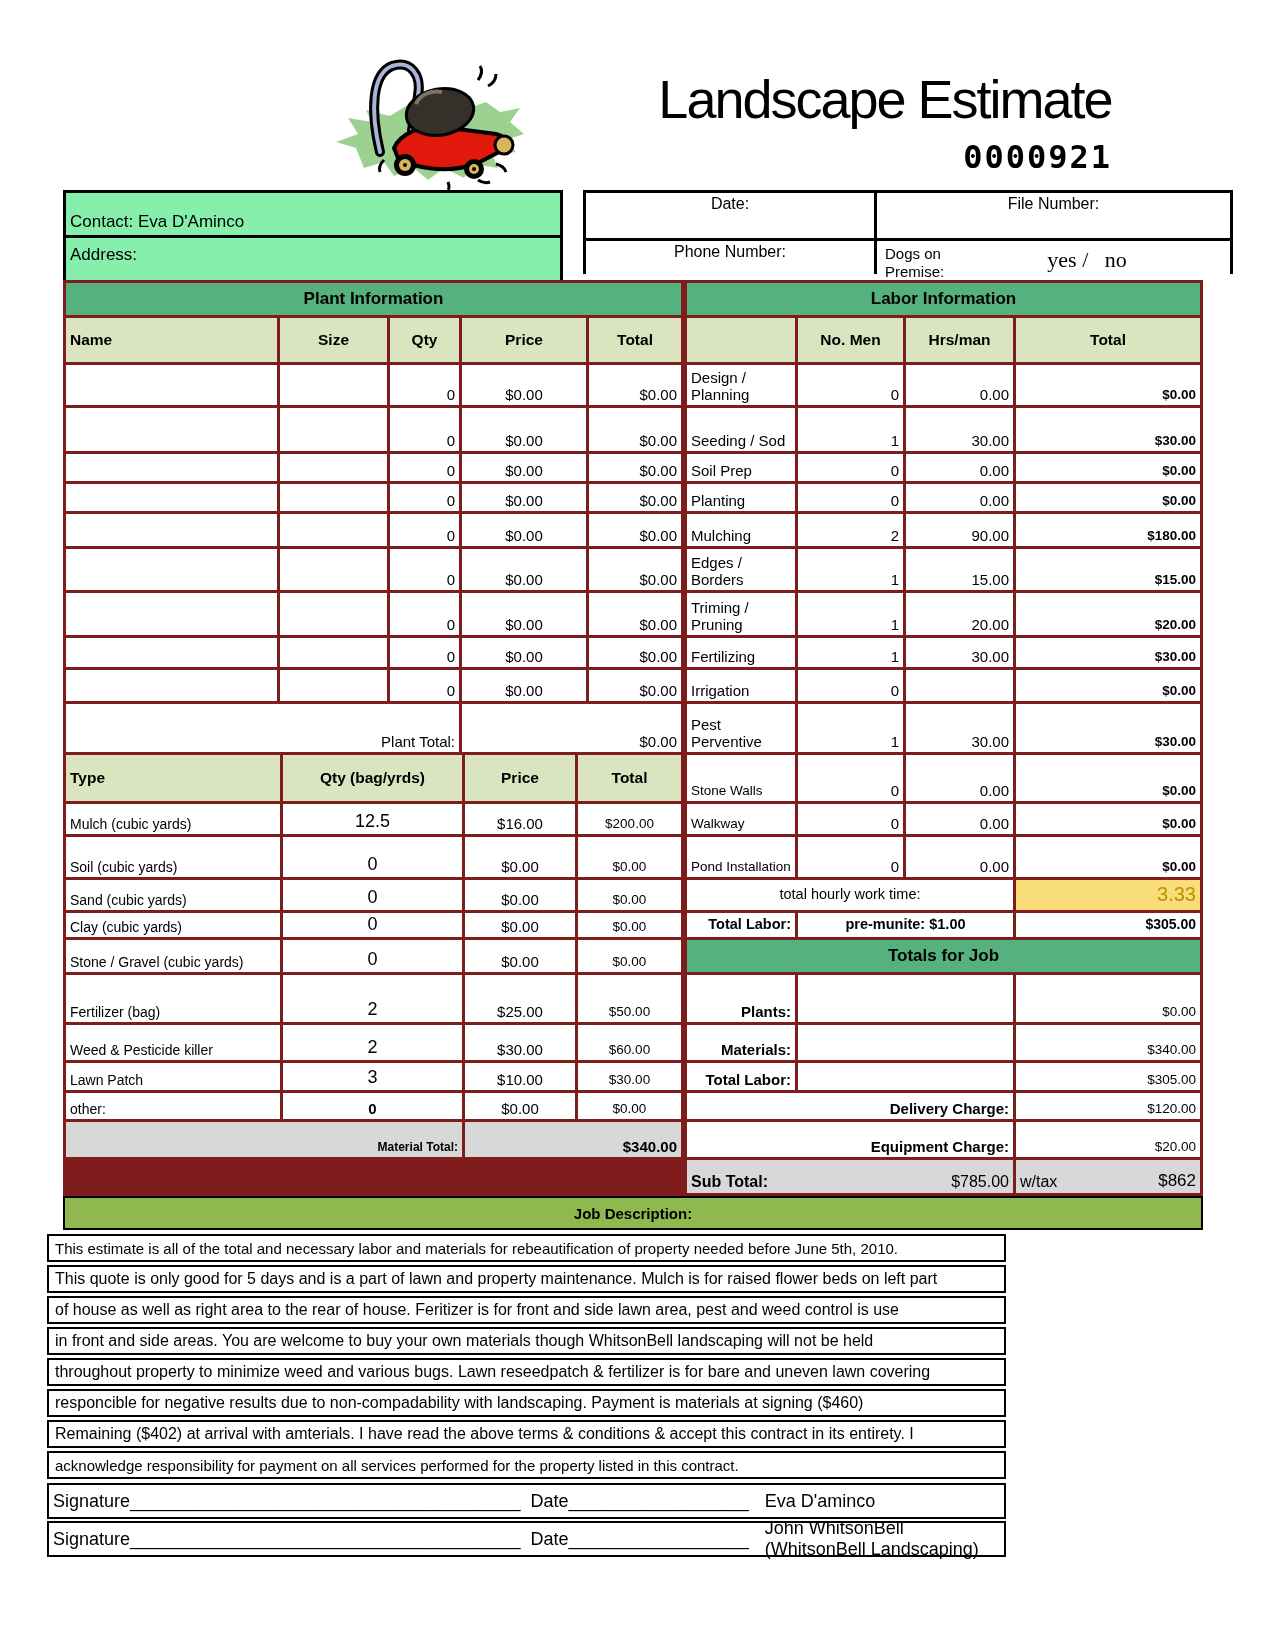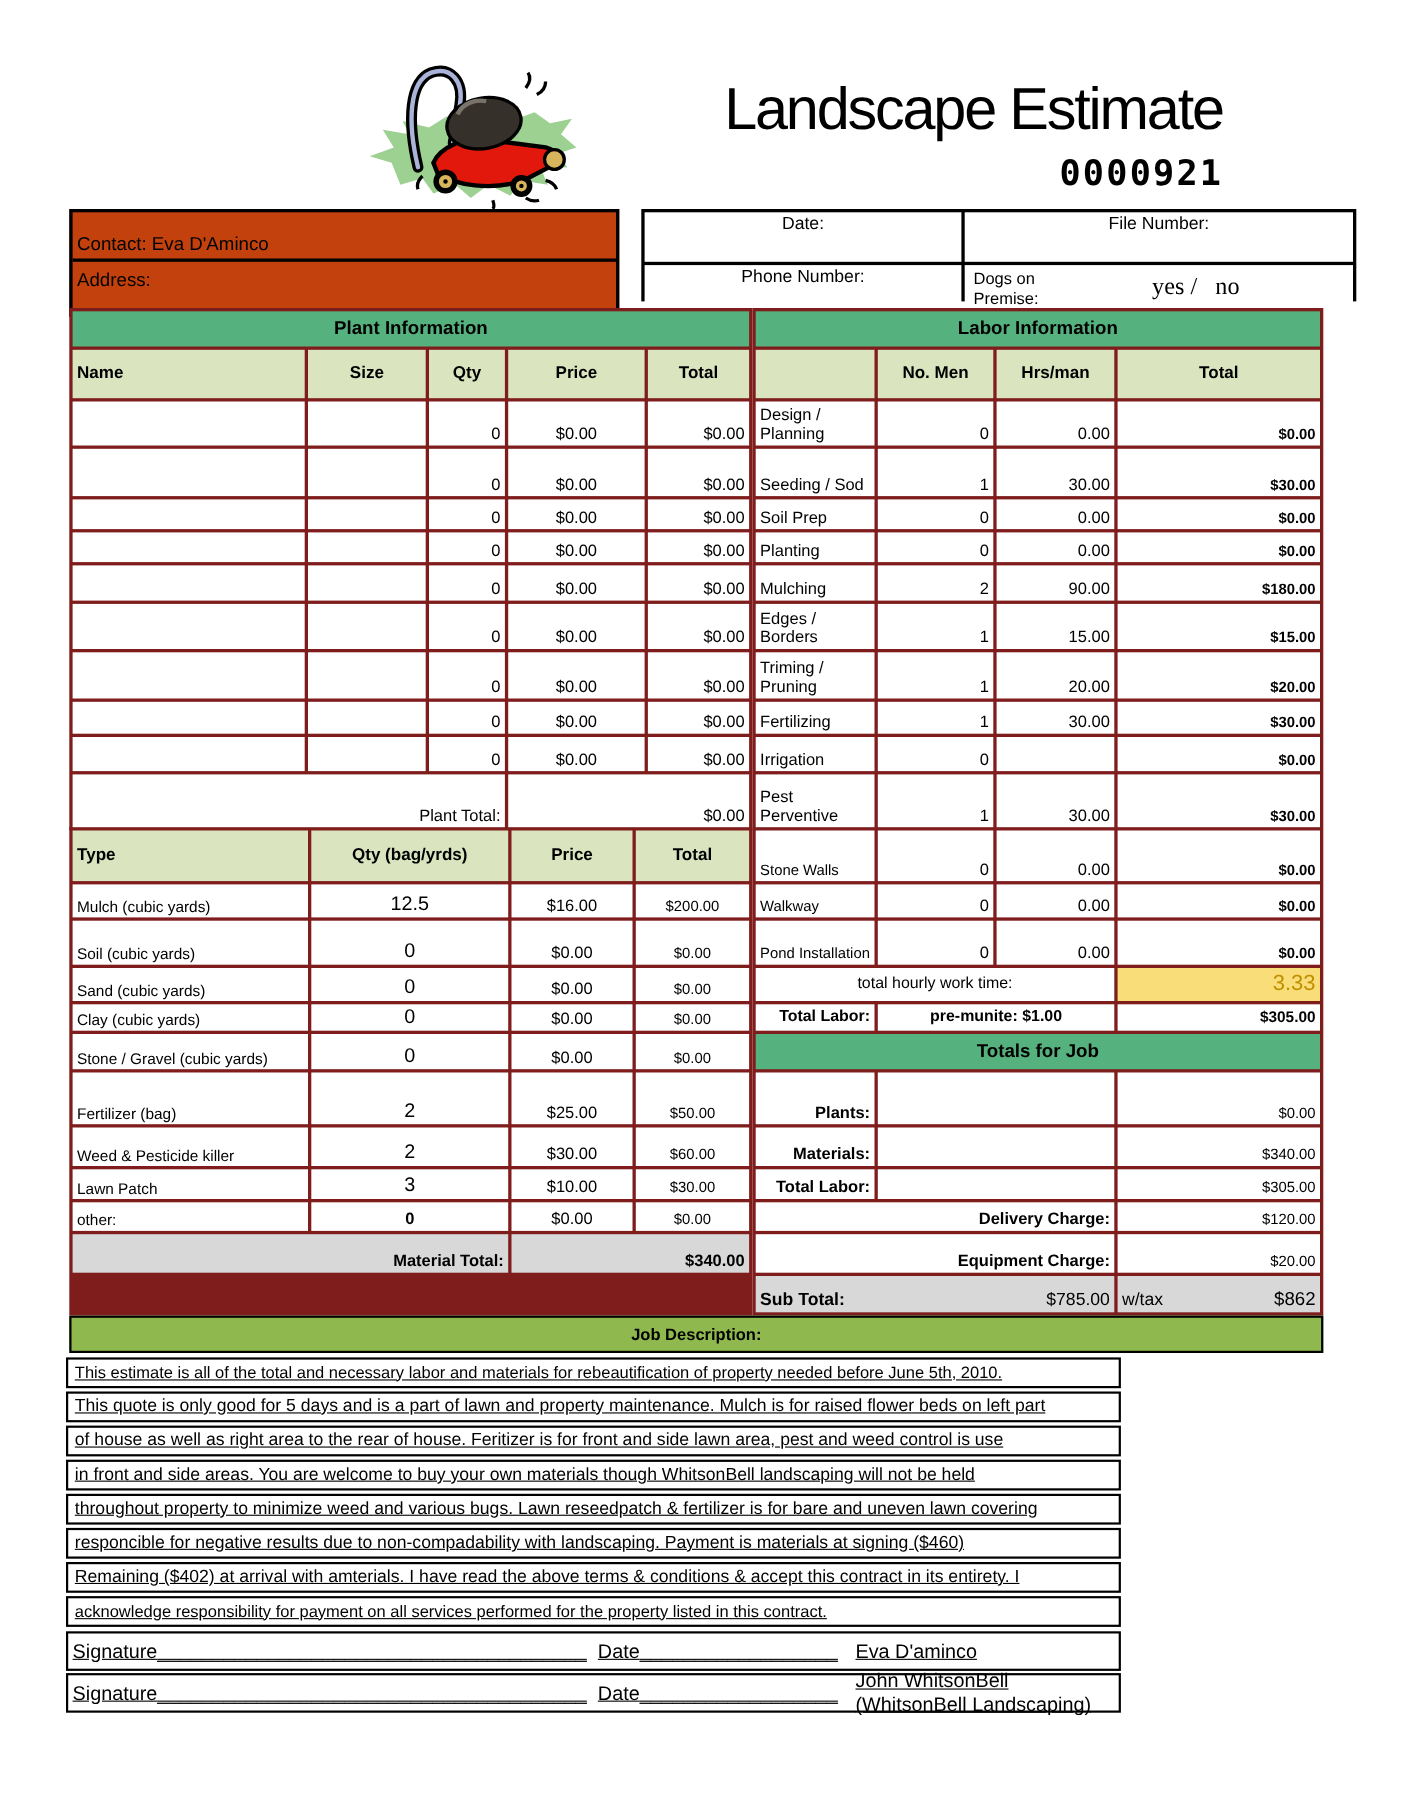--- a/index.html
+++ b/index.html
@@ -12,21 +12,21 @@
   .company .co-name { color:#2121CE; font-size:20px; margin-bottom:9px; }
   .company .co-line { font-size:21px; margin-bottom:10px; letter-spacing:0.2px; }
   .logo { position:absolute; left:328px; top:52px; width:200px; height:140px; }
   .doc-title { position:absolute; left:650px; top:68px; width:470px; text-align:center;
                font-size:54px; letter-spacing:-2px; }
   .doc-number { position:absolute; left:800px; top:138px; width:312px; text-align:right;
                 font-family:"DejaVu Sans Mono", monospace; font-weight:bold; font-size:32px; letter-spacing:2px; }
 
   
   .client-box { position:absolute; left:63px; top:190px; width:500px; height:98px;
-                border:3px solid #000; background:#c2410c; }
+                border:3px solid #000; background:#86efac; }
   .client-box .row1 { height:45px; border-bottom:3px solid #000; display:flex; align-items:flex-end;
                       padding:0 4px 3px 4px; font-size:17px; }
   .client-box .row2 { height:30px; display:flex; align-items:flex-end; padding:0 4px 3px 4px; font-size:17px; }
 
   .meta-box { position:absolute; left:583px; top:190px; width:650px; height:84px;
               background:#000; display:grid; grid-template-columns:288px 1fr;
               grid-template-rows:45px 1fr; gap:3px; padding:3px; }
   .meta-cell { background:#fff; font-size:16px; }
   .m-label { text-align:center; padding-top:2px; }
   .dogs-cell { display:flex; }
@@ -59,21 +59,21 @@
   .mqty     { font-size:18px; }
   .sm       { font-size:13.5px; }
   .gray     { background:#D8D8D8; }
   .yellow   { background:#F9DD79; color:#BF8F00; font-size:20px; }
   .between  { justify-content:space-between; }
 
   
   .jd-hdr { position:absolute; left:63px; top:1196px; width:1140px; height:34px; background:#8FB94F;
             border:2px solid #000; display:flex; align-items:center; justify-content:center;
             font-weight:bold; font-size:15px; }
-  .jd-lines { position:absolute; left:60px; top:1234px; width:959px;text-decoration:underline; }
+  .jd-lines { position:absolute; left:47px; top:1234px; width:959px; }
   .jd-line { border:2px solid #000; height:28px; margin-bottom:3px; display:flex; align-items:center;
              padding-left:6px; font-size:16px; background:#fff; }
   .jd-line:nth-child(1), .jd-line:nth-child(8) { font-size:15px; }
 
   .sig-row { border:2px solid #000; height:36px; display:flex; align-items:center;
              padding-left:4px; font-size:18px; background:#fff; margin-bottom:2px; }
   .sig-row .dl { margin-left:10px; }
   .sig-row .nm { margin-left:16px; }
   .sig-first { margin-top:4px; }
 </style>
@@ -237,21 +237,21 @@
         <div class="cell" style="font-size:14px">Lawn Patch</div>
         <div class="cell ctr mqty">3</div>
         <div class="cell ctr">$10.00</div>
         <div class="cell ctr sm">$30.00</div>
 
         <div class="cell" style="font-size:14px">other:</div>
         <div class="cell ctr mqty b" style="font-size:15px">0</div>
         <div class="cell ctr">$0.00</div>
         <div class="cell ctr sm">$0.00</div>
 
-        <div class="cell gray r b s2" style="font-size:15px">Material Total:</div>
+        <div class="cell gray r b s2" style="font-size:12px">Material Total:</div>
         <div class="cell gray r b s2">$340.00</div>
       </div>
     </div>
 
     <div class="grid" id="laborGrid">
       <div class="cell sec-hdr s4">Labor Information</div>
 
       <div class="cell col-hdr"></div>
       <div class="cell col-hdr ctr">No. Men</div>
       <div class="cell col-hdr ctr">Hrs/man</div>

